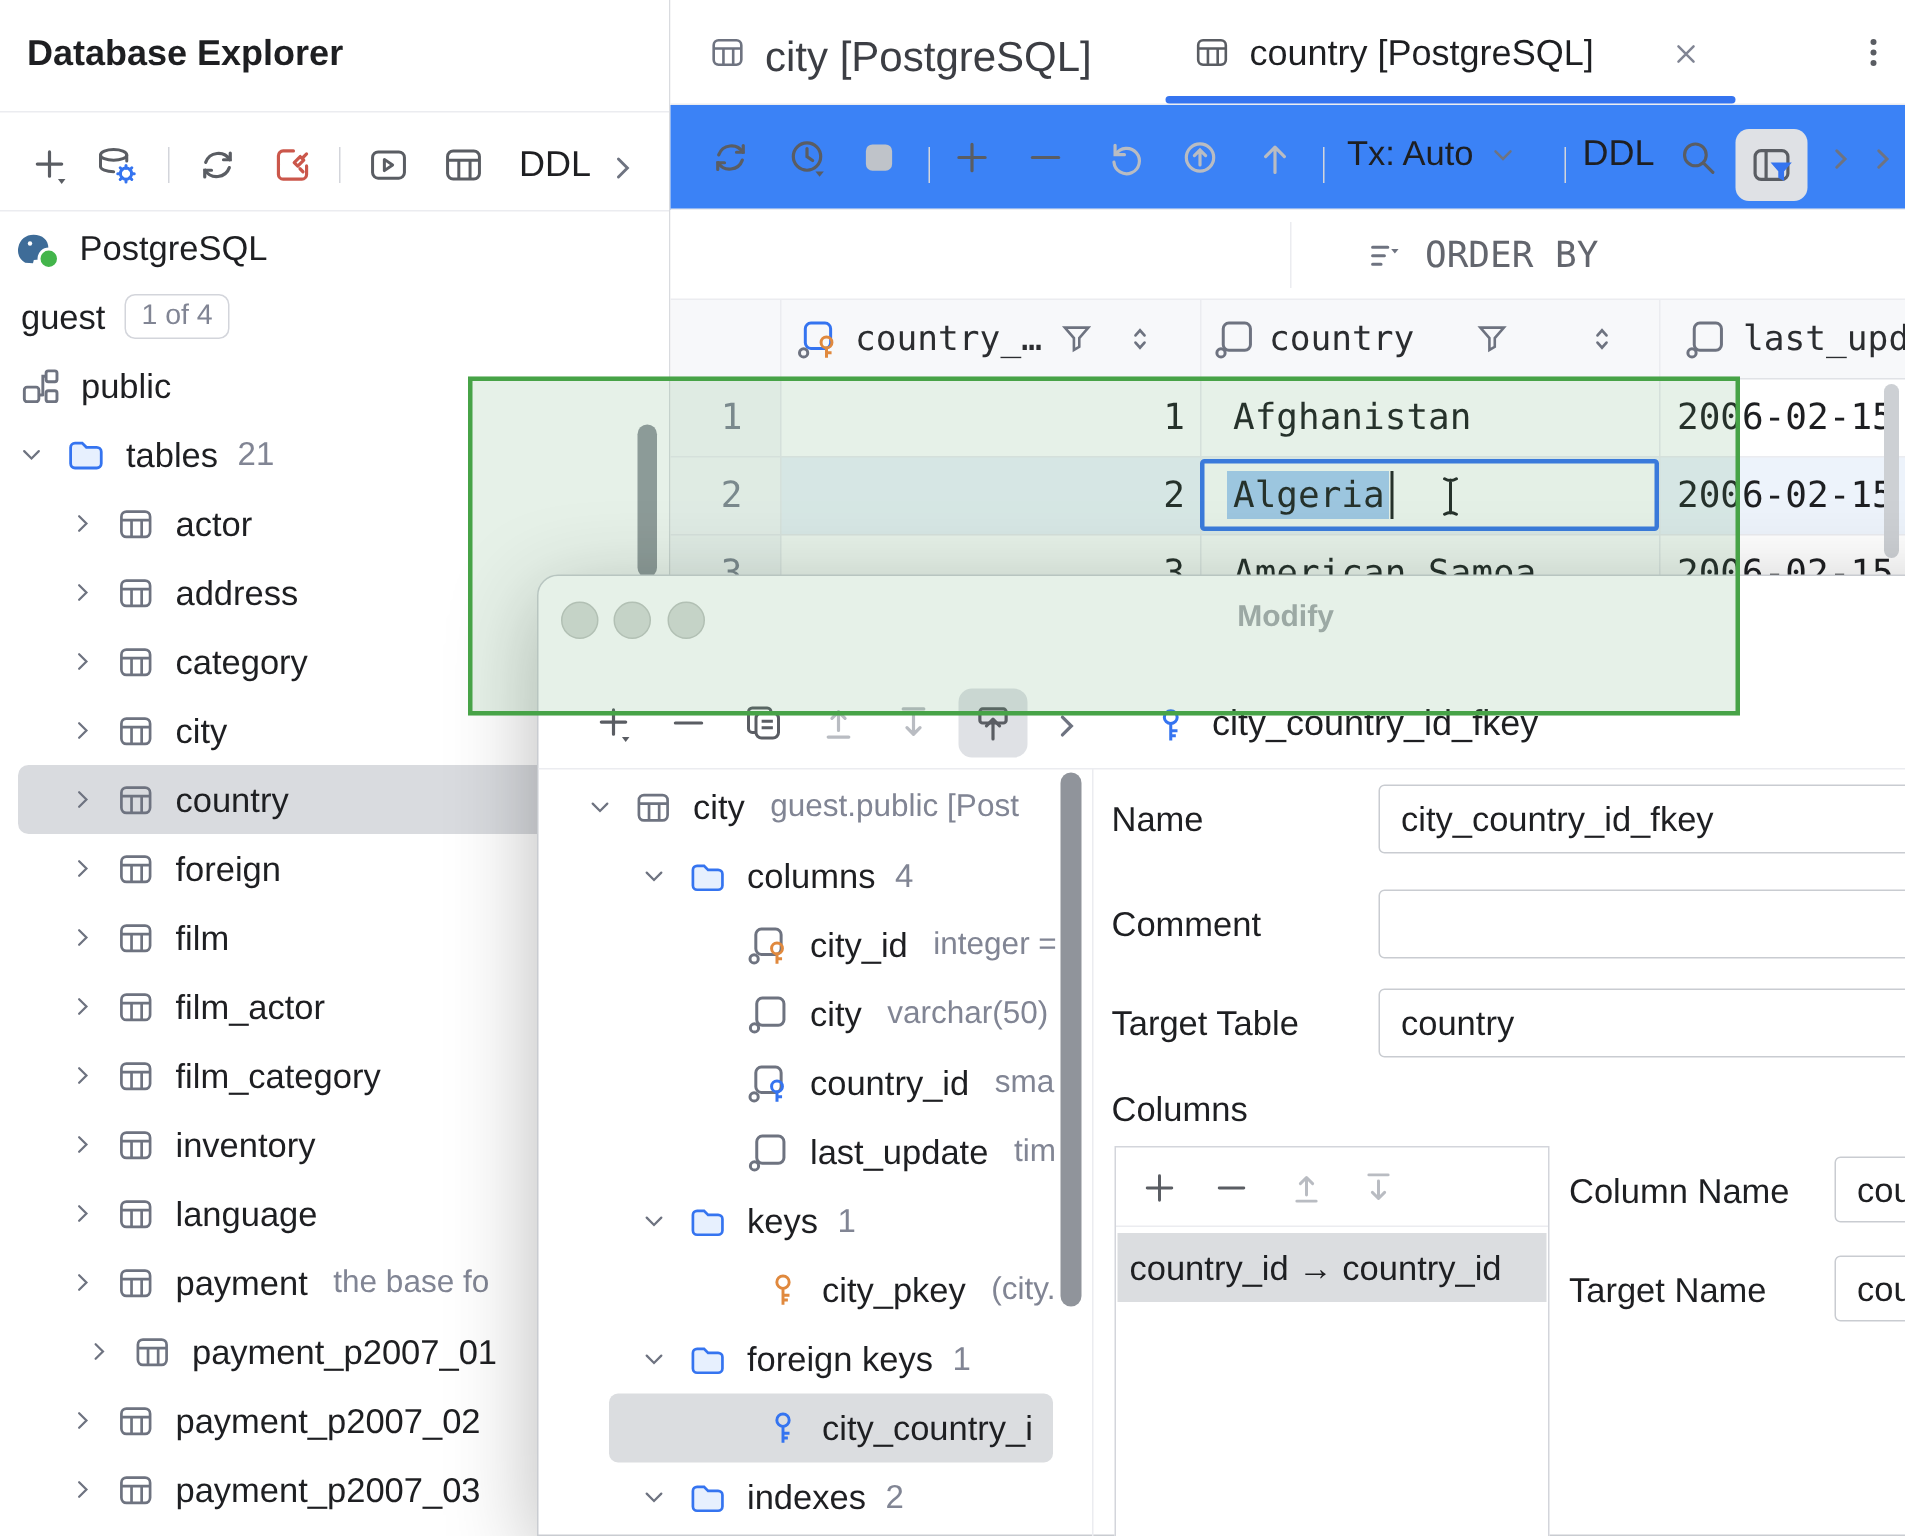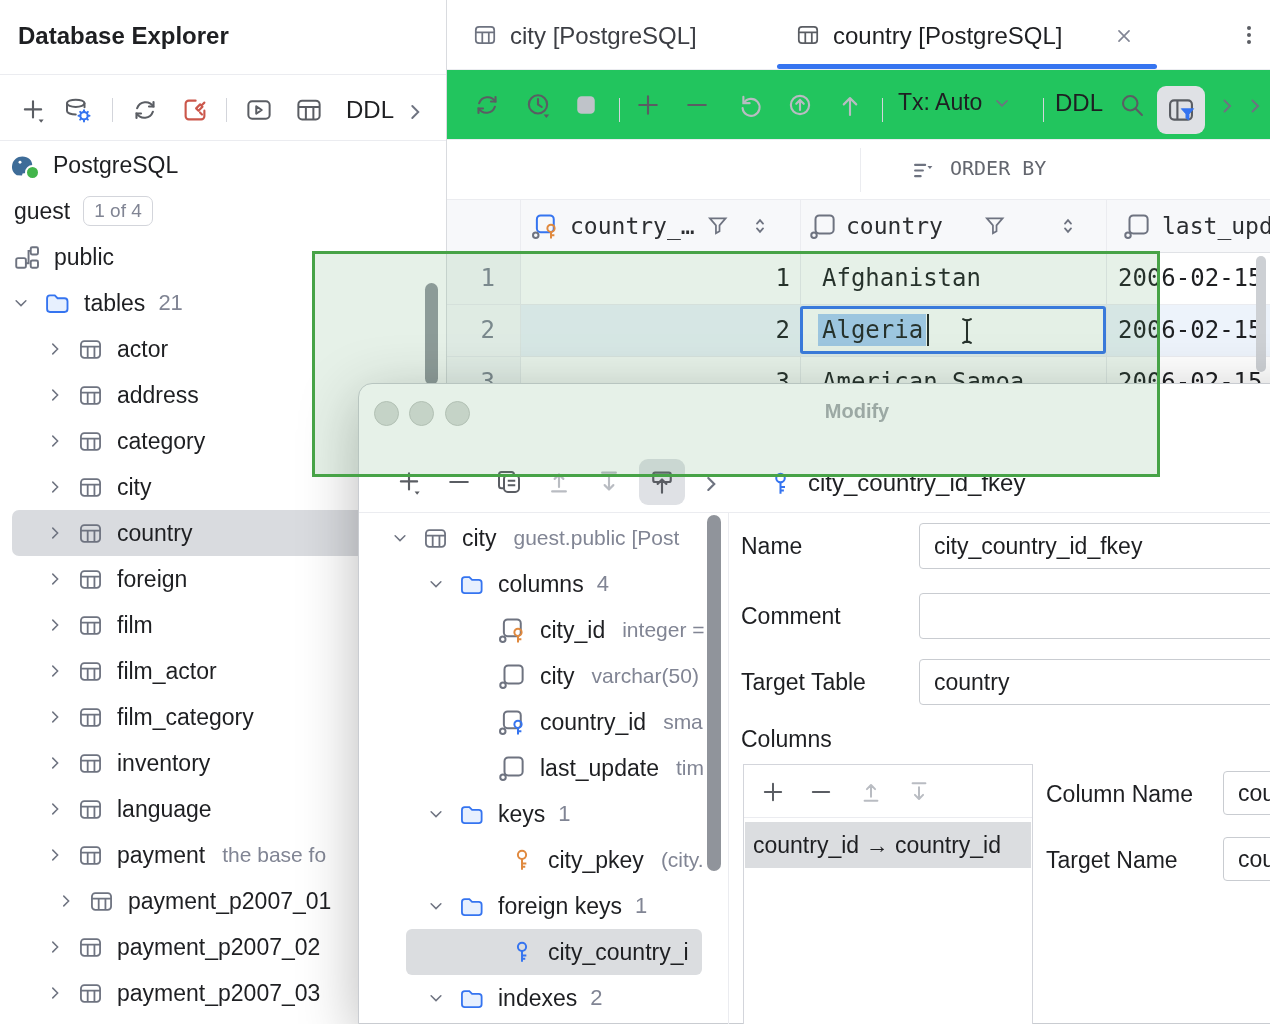--- a/index.html
+++ b/index.html
@@ -277,41 +277,41 @@
 
   <div class="vline" style="left:446px;top:0;height:1024px;background:#D9DBDF;"></div>
 
   <div class="p" style="left:447px;top:0;width:823px;height:70px;background:#fff;">
     <div class="hline" style="left:0;top:69px;width:823px;"></div>
     <div class="p" style="left:13px;top:0;width:290px;height:69px;">
       <svg class="p" style="left:12px;top:22px;" width="26" height="26" viewBox="0 0 24 24" fill="none" stroke="#6E7380" stroke-width="1.6">
           <rect x="3.5" y="4.5" width="17" height="15" rx="3"></rect>
           <path d="M3.5 9.5h17M9.5 9.5v10M15.5 9.5v10"></path>
         </svg>
-      <span class="p lbl" style="left:50px;top:22px;font-size:24px;color:#3C3E44;">city [PostgreSQL]</span>
+      <span class="p lbl" style="left:50px;top:22px;font-size:28px;color:#3C3E44;">city [PostgreSQL]</span>
     </div>
     <div class="p" style="left:330px;top:0;width:380px;height:69px;">
       <svg class="p" style="left:18px;top:22px;" width="26" height="26" viewBox="0 0 24 24" fill="none" stroke="#5A5D63" stroke-width="1.6">
           <rect x="3.5" y="4.5" width="17" height="15" rx="3"></rect>
           <path d="M3.5 9.5h17M9.5 9.5v10M15.5 9.5v10"></path>
         </svg>
       <span class="p lbl" style="left:56px;top:22px;font-size:24px;color:#1E1F22;">country [PostgreSQL]</span>
       <svg class="p" style="left:336px;top:25px;" width="22" height="22" viewBox="0 0 24 24" fill="none" stroke="#818594" stroke-width="1.8" stroke-linecap="round">
           <path d="M6.5 6.5l11 11M17.5 6.5l-11 11"></path>
         </svg>
       <div class="p" style="left:0;top:64px;width:380px;height:5px;background:#3574F0;border-radius:3px;"></div>
     </div>
     <svg class="p" style="left:790px;top:23px;" width="24" height="24" viewBox="0 0 24 24" fill="#5A5D63">
         <circle cx="12" cy="5" r="2"></circle>
         <circle cx="12" cy="12" r="2"></circle>
         <circle cx="12" cy="19" r="2"></circle>
       </svg>
   </div>
 
-  <div class="p" style="left:447px;top:70px;width:823px;height:70px;background:#22c55e;">
+  <div class="p" style="left:447px;top:70px;width:823px;height:70px;background:#3b82f6;">
     <div class="hline" style="left:0;top:69px;width:823px;"></div>
     <div class="tbtn" style="left:23px;top:18px;">
       <svg width="30" height="30" viewBox="0 0 24 24" fill="none" stroke="#5A5D63" stroke-width="1.7" stroke-linecap="round">
           <path d="M18.6 9.2A7.2 7.2 0 0 0 5.7 10.6"></path>
           <path d="M5.4 14.8a7.2 7.2 0 0 0 12.9-1.4"></path>
           <path d="M18.8 5.6v3.6h-3.6M5.2 18.4v-3.6h3.6"></path>
         </svg>
     </div>
     <div class="tbtn" style="left:74px;top:18px;">
       <svg width="30" height="30" viewBox="0 0 24 24" fill="none" stroke="#5A5D63" stroke-width="1.7" stroke-linecap="round">
@@ -388,21 +388,21 @@
   </div>
 
   <div class="p" style="left:447px;top:140px;width:823px;height:60px;background:#fff;">
     <div class="hline" style="left:0;top:59px;width:823px;"></div>
     <div class="vline" style="left:413px;top:8px;height:44px;"></div>
     <div class="p" style="left:413px;top:0;width:410px;height:59px;">
       <svg class="p" style="left:50px;top:17px;" width="27" height="27" viewBox="0 0 24 24" fill="none" stroke="#6E7380" stroke-width="1.8" stroke-linecap="round">
           <path d="M4.5 7h9M4.5 12h7M4.5 17h5"></path>
           <path d="M15.5 8l2.2 2.7L19.9 8z" fill="#6E7380" stroke="none"></path>
         </svg>
-      <span class="p lbl mono" style="left:90px;top:16px;font-size:20px;color:#63666E;">ORDER BY</span>
+      <span class="p lbl mono" style="left:90px;top:16px;font-size:24px;color:#63666E;">ORDER BY</span>
     </div>
   </div>
 
   <div class="p" style="left:447px;top:200px;width:823px;height:208px;">
 
     <div class="p" style="left:0;top:0;width:823px;height:52px;background:#F7F8FA;"></div>
 
     <div class="p" style="left:0;top:52px;width:73px;height:156px;background:#F7F8FA;"></div>
 
     <div class="p" style="left:73px;top:104px;width:750px;height:52px;background:#EDF3FB;"></div>

